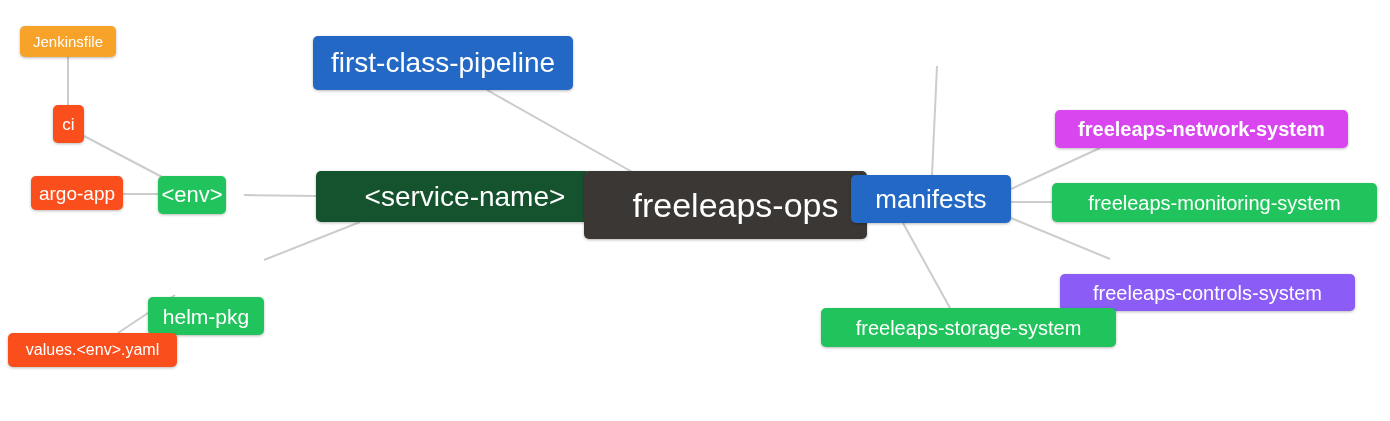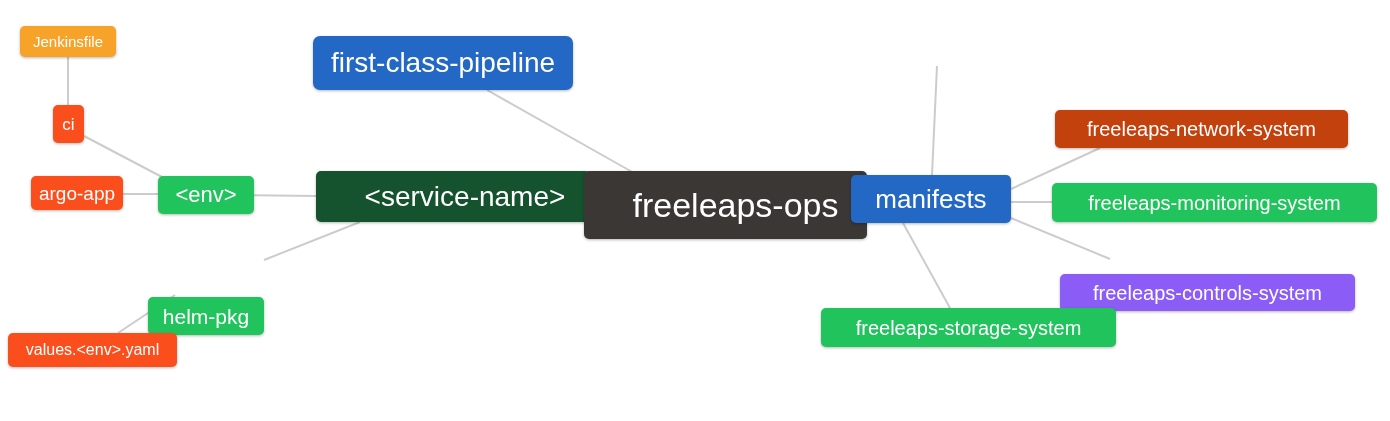--- a/index.html
+++ b/index.html
@@ -20,21 +20,21 @@
     box-shadow:0 1px 3px rgba(0,0,0,.28);
     white-space:nowrap;
     cursor:pointer;
     line-height:1;
     user-select:none;
   }
   
   .n-jenkinsfile{left:20px;top:26px;width:96px;height:31px;font-size:15px;}
   .n-ci{left:53px;top:105px;width:31px;height:38px;font-size:17px;}
   .n-argo{left:31px;top:176px;width:92px;height:34px;font-size:19px;}
-  .n-env{left:158px;top:176px;width:96px;height:38px;font-size:22px;}
+  .n-env{left:158px;top:176px;width:68px;height:38px;font-size:22px;}
   .n-service{left:316px;top:171px;width:250px;height:51px;font-size:28px;}
   .n-helm{left:148px;top:257px;width:116px;height:38px;font-size:21px;margin-top:40px;}
   .n-values{left:8px;top:333px;width:169px;height:34px;font-size:16px;}
   .n-pipeline{left:313px;top:36px;width:260px;height:54px;font-size:28px;}
   .n-root{left:584px;top:171px;width:263px;height:68px;font-size:34px;padding-left:20px;}
   .n-manifests{left:851px;top:175px;width:160px;height:48px;font-size:26px;}
   .n-devops{left:796px;top:28px;width:287px;height:38px;font-size:20px;}
   .n-network{left:1055px;top:110px;width:293px;height:38px;font-size:20px;}
   .n-monitoring{left:1052px;top:183px;width:325px;height:39px;font-size:20px;}
   .n-controls{left:1060px;top:258px;width:295px;height:37px;font-size:20px;}
@@ -62,21 +62,21 @@
     <line x1="903" y1="223" x2="950" y2="308"></line>
   </svg>
 
   <div class="node n-jenkinsfile" style="background: rgb(247, 162, 41);">Jenkinsfile</div>
   <div class="node n-ci" style="background: rgb(251, 78, 29);">ci</div>
   <div class="node n-argo" style="background: rgb(251, 78, 29);">argo-app</div>
   <div class="node n-env" style="background: rgb(33, 196, 92);">&lt;env&gt;</div>
   <div class="node n-service" style="background: #14532d; padding-left: 24px;">&lt;service-name&gt;</div>
   <div class="node n-helm" style="background: rgb(33, 196, 92);">helm-pkg</div>
   <div class="node n-values" style="background: rgb(251, 78, 29);">values.&lt;env&gt;.yaml</div>
-  <div class="node n-pipeline" style="background: rgb(35, 104, 196); border-radius: 7px;">first-class-pipeline</div>
+  <div class="node n-pipeline" style="background: rgb(35, 104, 196);">first-class-pipeline</div>
   <div class="node n-root" style="background: rgb(59, 55, 53);">freeleaps-ops</div>
   <div class="node n-manifests" style="background: rgb(35, 104, 196);">manifests</div>
-  <div class="node n-network" style="background: #c2410c;">freeleaps-network-system</div>
+  <div class="node n-network" style="background: #d946ef; font-weight: bold;">freeleaps-network-system</div>
   <div class="node n-monitoring" style="background: rgb(33, 196, 92);">freeleaps-monitoring-system</div>
   <div class="node n-controls" style="background: #8b5cf6; margin-top: 16px;">freeleaps-controls-system</div>
   <div class="node n-storage" style="background: rgb(33, 196, 92);">freeleaps-storage-system</div>
 
 </div>
 
 </body></html>

